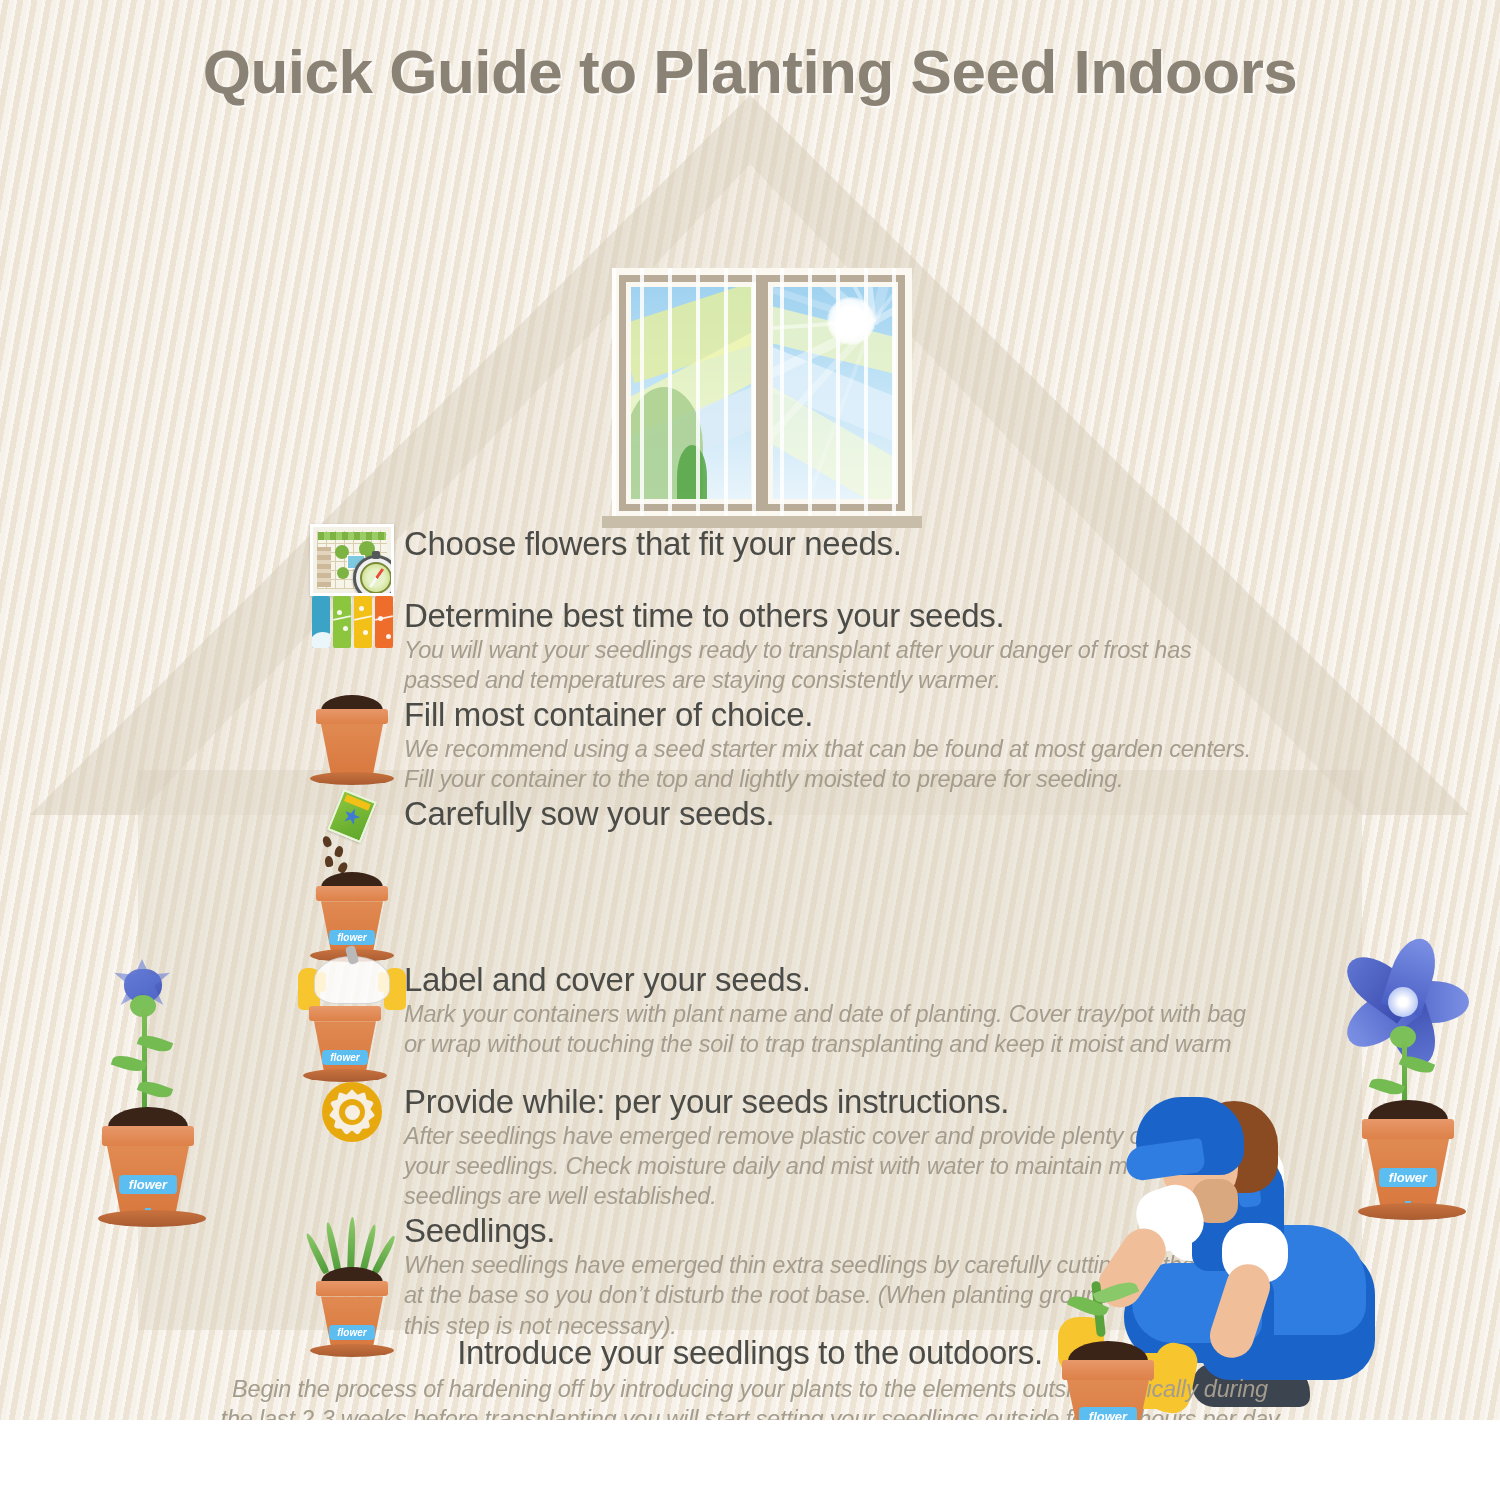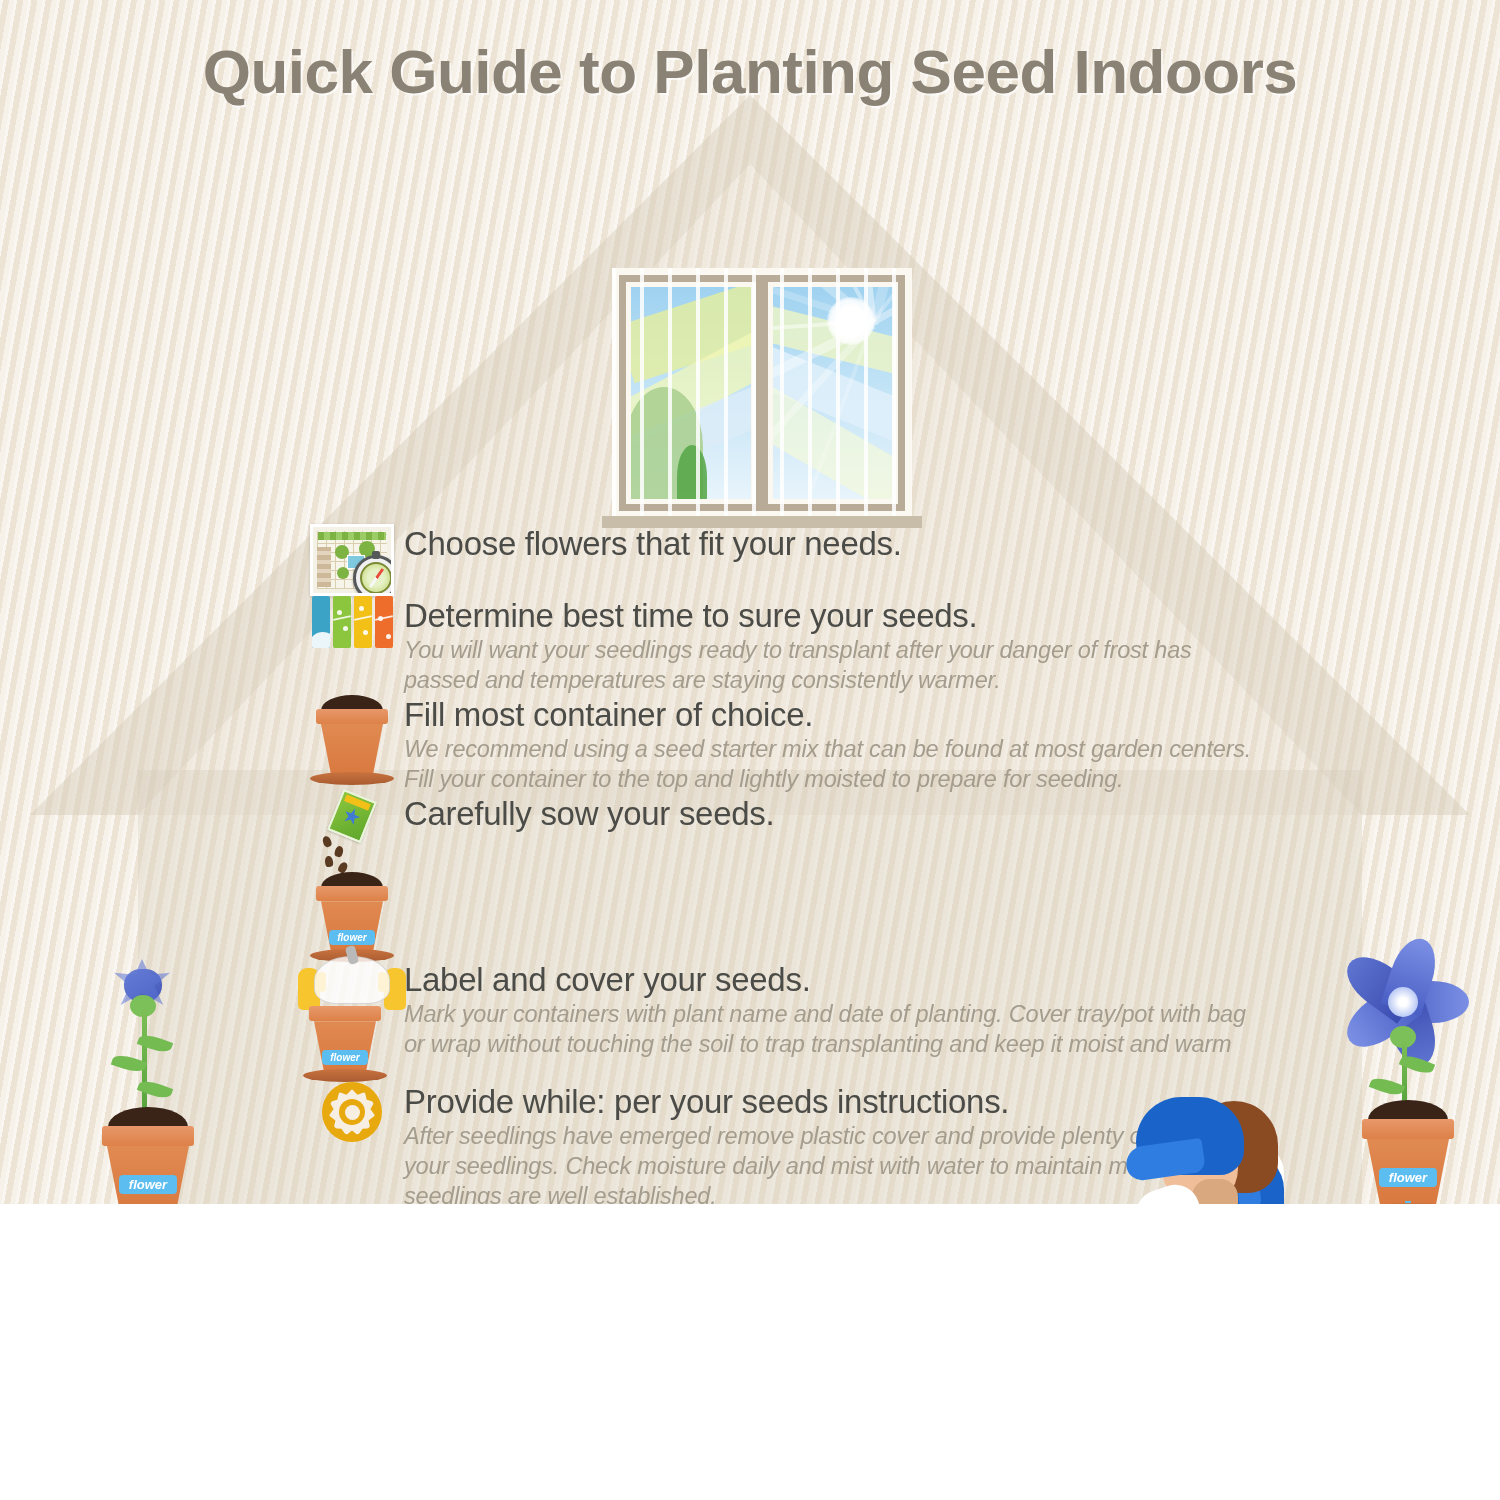--- a/index.html
+++ b/index.html
@@ -9,21 +9,21 @@
   body {
     width: 1500px;
     height: 1500px;
     font-family: "Liberation Sans", sans-serif;
     overflow: hidden;
   }
 
   #poster {
     position: relative;
     width: 1500px;
-    height: 1204px;
+    height: 1420px;
     background-color: #f3ece0;
     background-image: repeating-linear-gradient(
         100deg,
         rgba(255,255,255,0.55) 0px,
         rgba(255,255,255,0.55) 3px,
         rgba(221,208,188,0.30) 3px,
         rgba(221,208,188,0.30) 9px,
         rgba(255,255,255,0.30) 9px,
         rgba(255,255,255,0.30) 14px
       );
@@ -501,21 +501,21 @@
               <div class="leafdot" style="left:9px;top:34px;"></div>
             </div>
           <div class="season s-orange">
               <div class="branch"></div>
               <div class="leafdot" style="left:3px;top:20px;"></div>
               <div class="leafdot" style="left:11px;top:38px;"></div>
             </div>
         </div>
       </div>
       <div class="step-text">
-        <div class="step-head">Determine best time to sure your seeds.</div>
+        <div class="step-head">Determine best time to others your seeds.</div>
         <div class="step-body">You will want your seedlings ready to transplant after your danger of frost has passed and temperatures are staying consistently warmer.</div>
       </div>
     </div>
 
     <div class="step" style="margin-top:-2px;">
       <div class="step-icon">
         <div class="pot-wrap">
           <div class="pot-soil"></div>
           <div class="pot-rim"></div>
           <div class="pot"></div>

